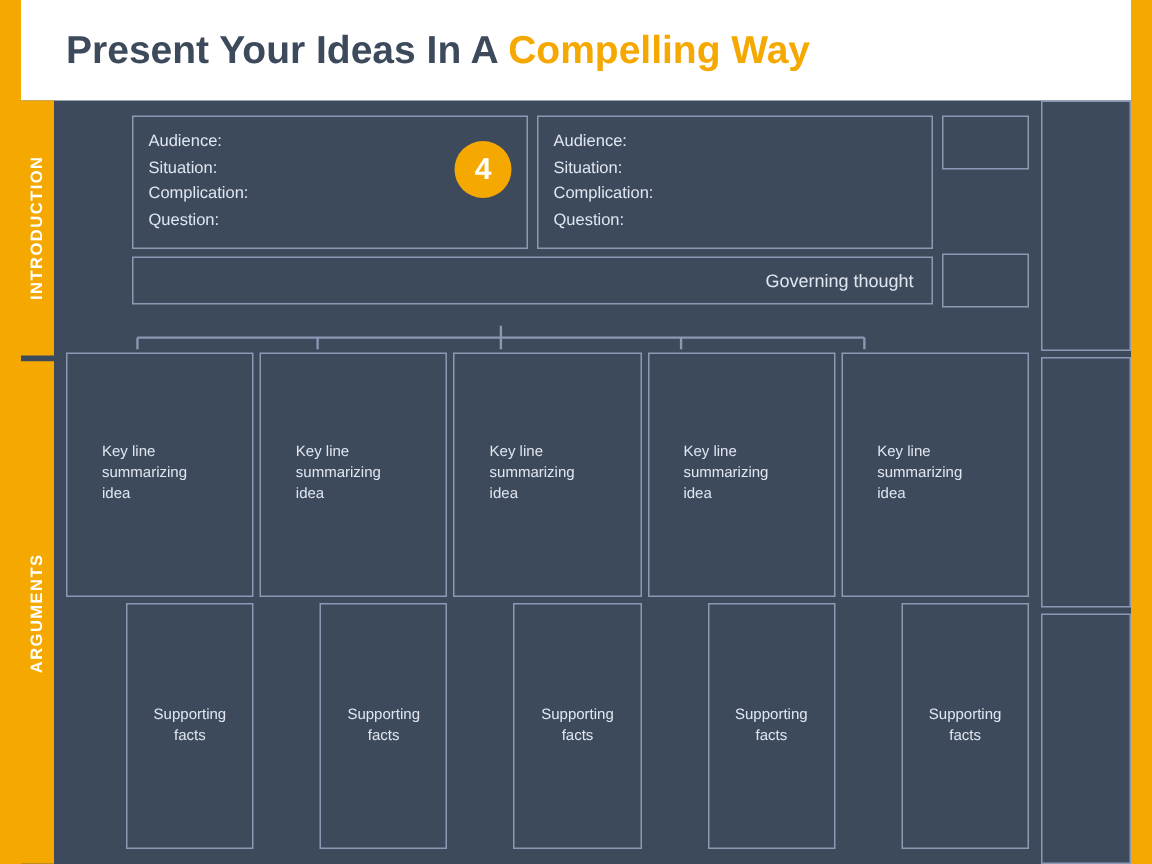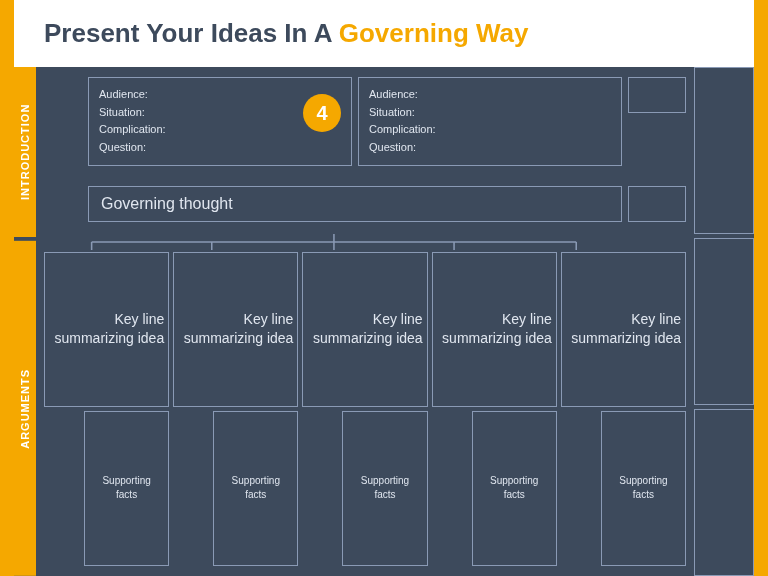--- a/index.html
+++ b/index.html
@@ -110,21 +110,21 @@
       flex: 1;
       display: flex;
       flex-direction: column;
       padding: 10px 8px 10px 8px;
     }
 
     
     .intro-section {
       display: flex;
       flex-direction: column;
-      gap: 20px;
+      gap: 3px;
       margin-bottom: 6px;
       padding-left: 44px;
     }
 
     .intro-boxes-row {
       display: flex;
       flex-direction: row;
       gap: 6px;
       align-items: stretch;
     }
@@ -174,23 +174,23 @@
       display: flex;
       align-items: center;
       gap: 6px;
       margin-bottom: 6px;
     }
 
     .governing-thought-box {
       flex: 1;
       border: 1.5px solid #8a9ab5;
       color: #e0e6ef;
-      font-size: 16px;
+      font-size: 12px;
       padding: 8px 12px;
-      text-align: left;
+      text-align: right;
     }
 
     
     .connector-area {
       height: 16px;
       position: relative;
       margin-bottom: 2px;
     }
 
     .connector-svg {
@@ -210,23 +210,23 @@
       display: flex;
       flex-direction: row;
       gap: 4px;
       flex: 1;
     }
 
     .arg-card {
       flex: 1;
       border: 1.5px solid #8a9ab5;
       color: #e0e6ef;
-      font-size: 14px;
-      padding: 6px 4px;
-      text-align: right;
+      font-size: 10px;
+      padding: 6px 23px;
+      text-align: left;
       display: flex;
       align-items: center;
       justify-content: center;
       line-height: 1.4;
     }
 
     .supporting-card {
       flex: 1;
       border: 1.5px solid #8a9ab5;
       color: #e0e6ef;
@@ -265,21 +265,21 @@
   </style>
 </head>
 <body>
 
 <div class="slide">
   <div class="left-bar"></div>
   <div class="right-bar"></div>
 
   <div class="title-section">
     <div class="title-text">
-      <span>Present Your Ideas In A </span><span class="title-highlight">Governing Way</span>
+      <span>Present Your Ideas In A </span><span class="title-highlight">Compelling Way</span>
     </div>
   </div>
 
   <div class="content-area">
 
     <div class="side-label-container">
       <div class="side-label side-label-intro">
         <span>Introduction</span>
       </div>
       <div class="side-label side-label-args">

